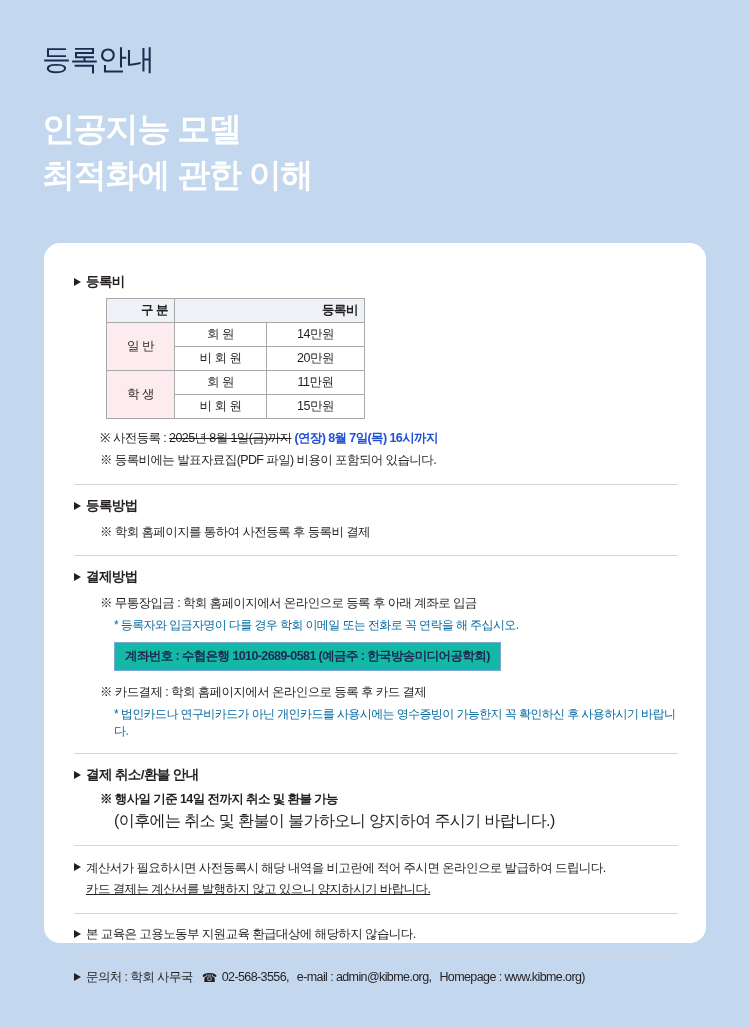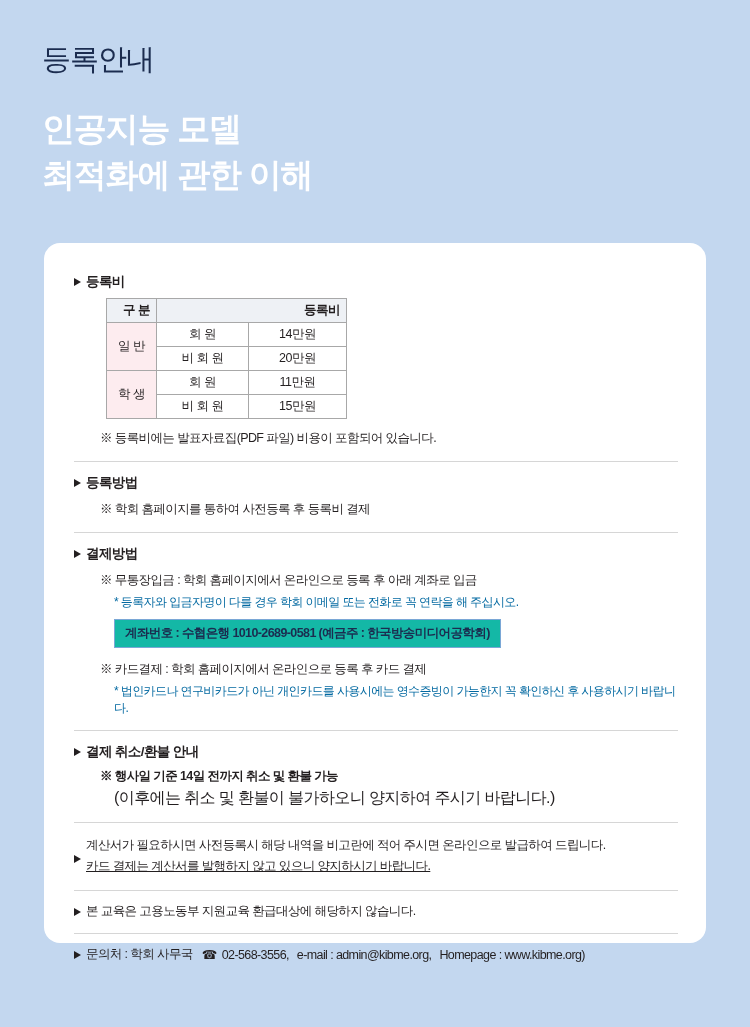--- a/index.html
+++ b/index.html
@@ -82,21 +82,21 @@
     font-weight: normal;
   }
   table.fee th {
     background: #eef1f5;
     font-weight: bold;
     text-align: right;
   }
   td.grp {
     background: #fdecef;
     font-weight: bold;
-    width: 50px;
+    width: 68px;
     letter-spacing: 3px;
   }
   td.mem { width: 92px; letter-spacing: 6px; }
   td.amt { width: 98px; }
   .note {
     font-size: 12.5px;
     letter-spacing: -0.6px;
     margin: 3px 0 0 26px;
     line-height: 1.55;
   }
@@ -136,21 +136,21 @@
     font-size: 16px;
     letter-spacing: -0.6px;
     margin: 3px 0 0 40px;
   }
   .plain-line {
     font-size: 12.5px;
     letter-spacing: -0.6px;
     margin: 0;
   }
   .underline { text-decoration: underline; }
-  .sec-head-multi { align-items: center; }
+  .sec-head-multi { align-items: flex-start; }
   .sec-head-multi .tri { margin-top: 5px; }
   .head-text { line-height: 1.55; font-weight: bold; }
   .contact-normal { font-weight: normal; }
 </style>
 </head>
 <body>
 
 <div class="page">
 
   <div class="header">
@@ -189,20 +189,25 @@
           <td class="mem">회  원</td>
           <td class="amt">11만원</td>
         </tr>
         <tr>
           <td class="mem">비 회 원</td>
           <td class="amt">15만원</td>
         </tr>
       </tbody>
         </table>
 
+      <div class="note">
+        <span class="mark">※</span><span>사전등록 :</span>
+        <span class="strike">2025년 8월 1일(금)까지</span>
+        <span class="blue-bold">(연장) 8월 7일(목) 16시까지</span>
+      </div>
       <div class="note">※ 등록비에는 발표자료집(PDF 파일) 비용이 포함되어 있습니다.</div>
     </div>
 
     <hr class="hr">
 
     <div class="section">
       <div class="sec-head">
         <span class="tri"></span>
         <span>등록방법</span>
       </div>

